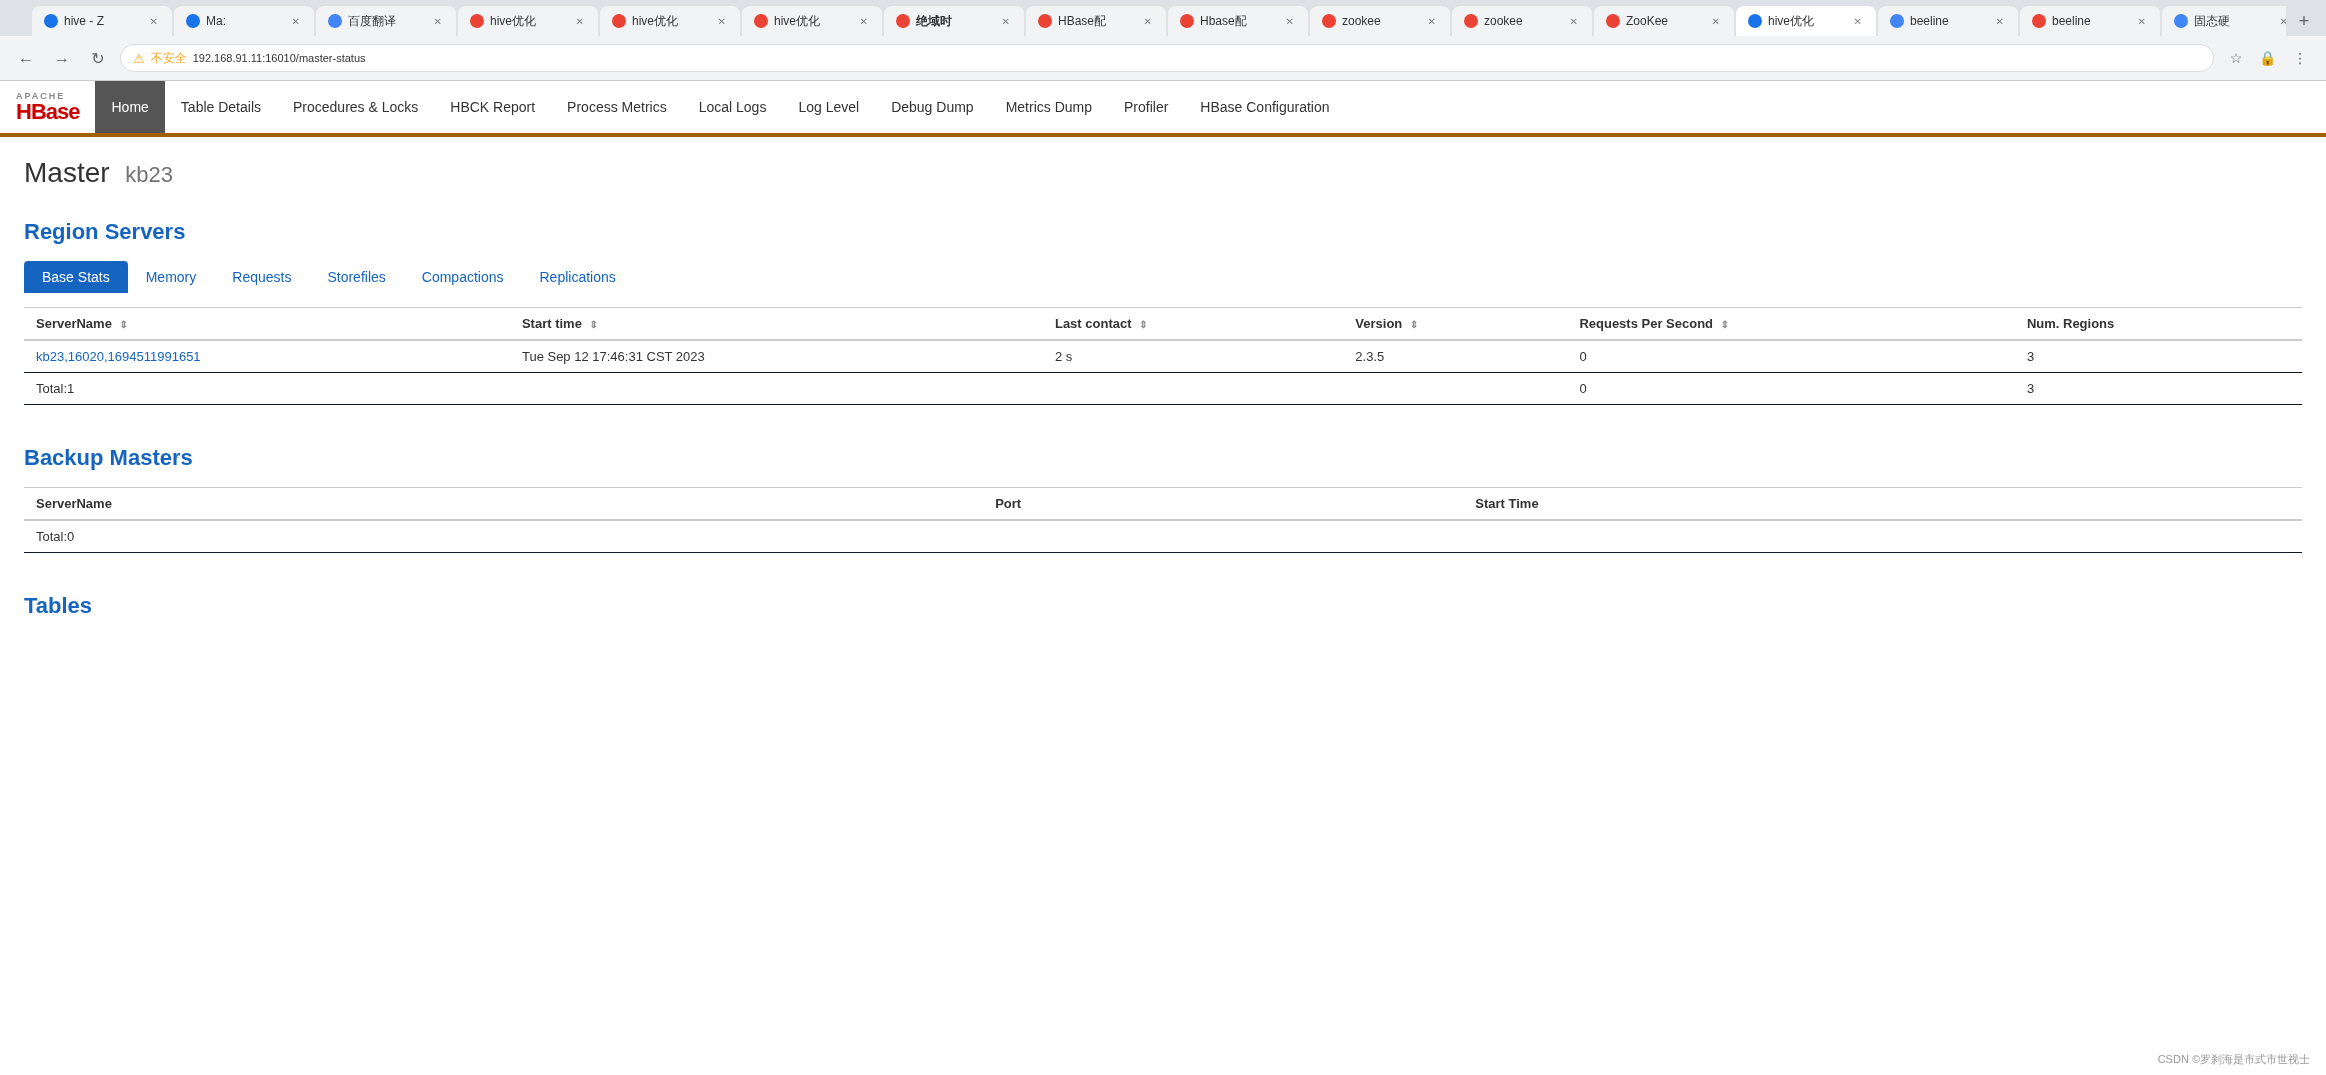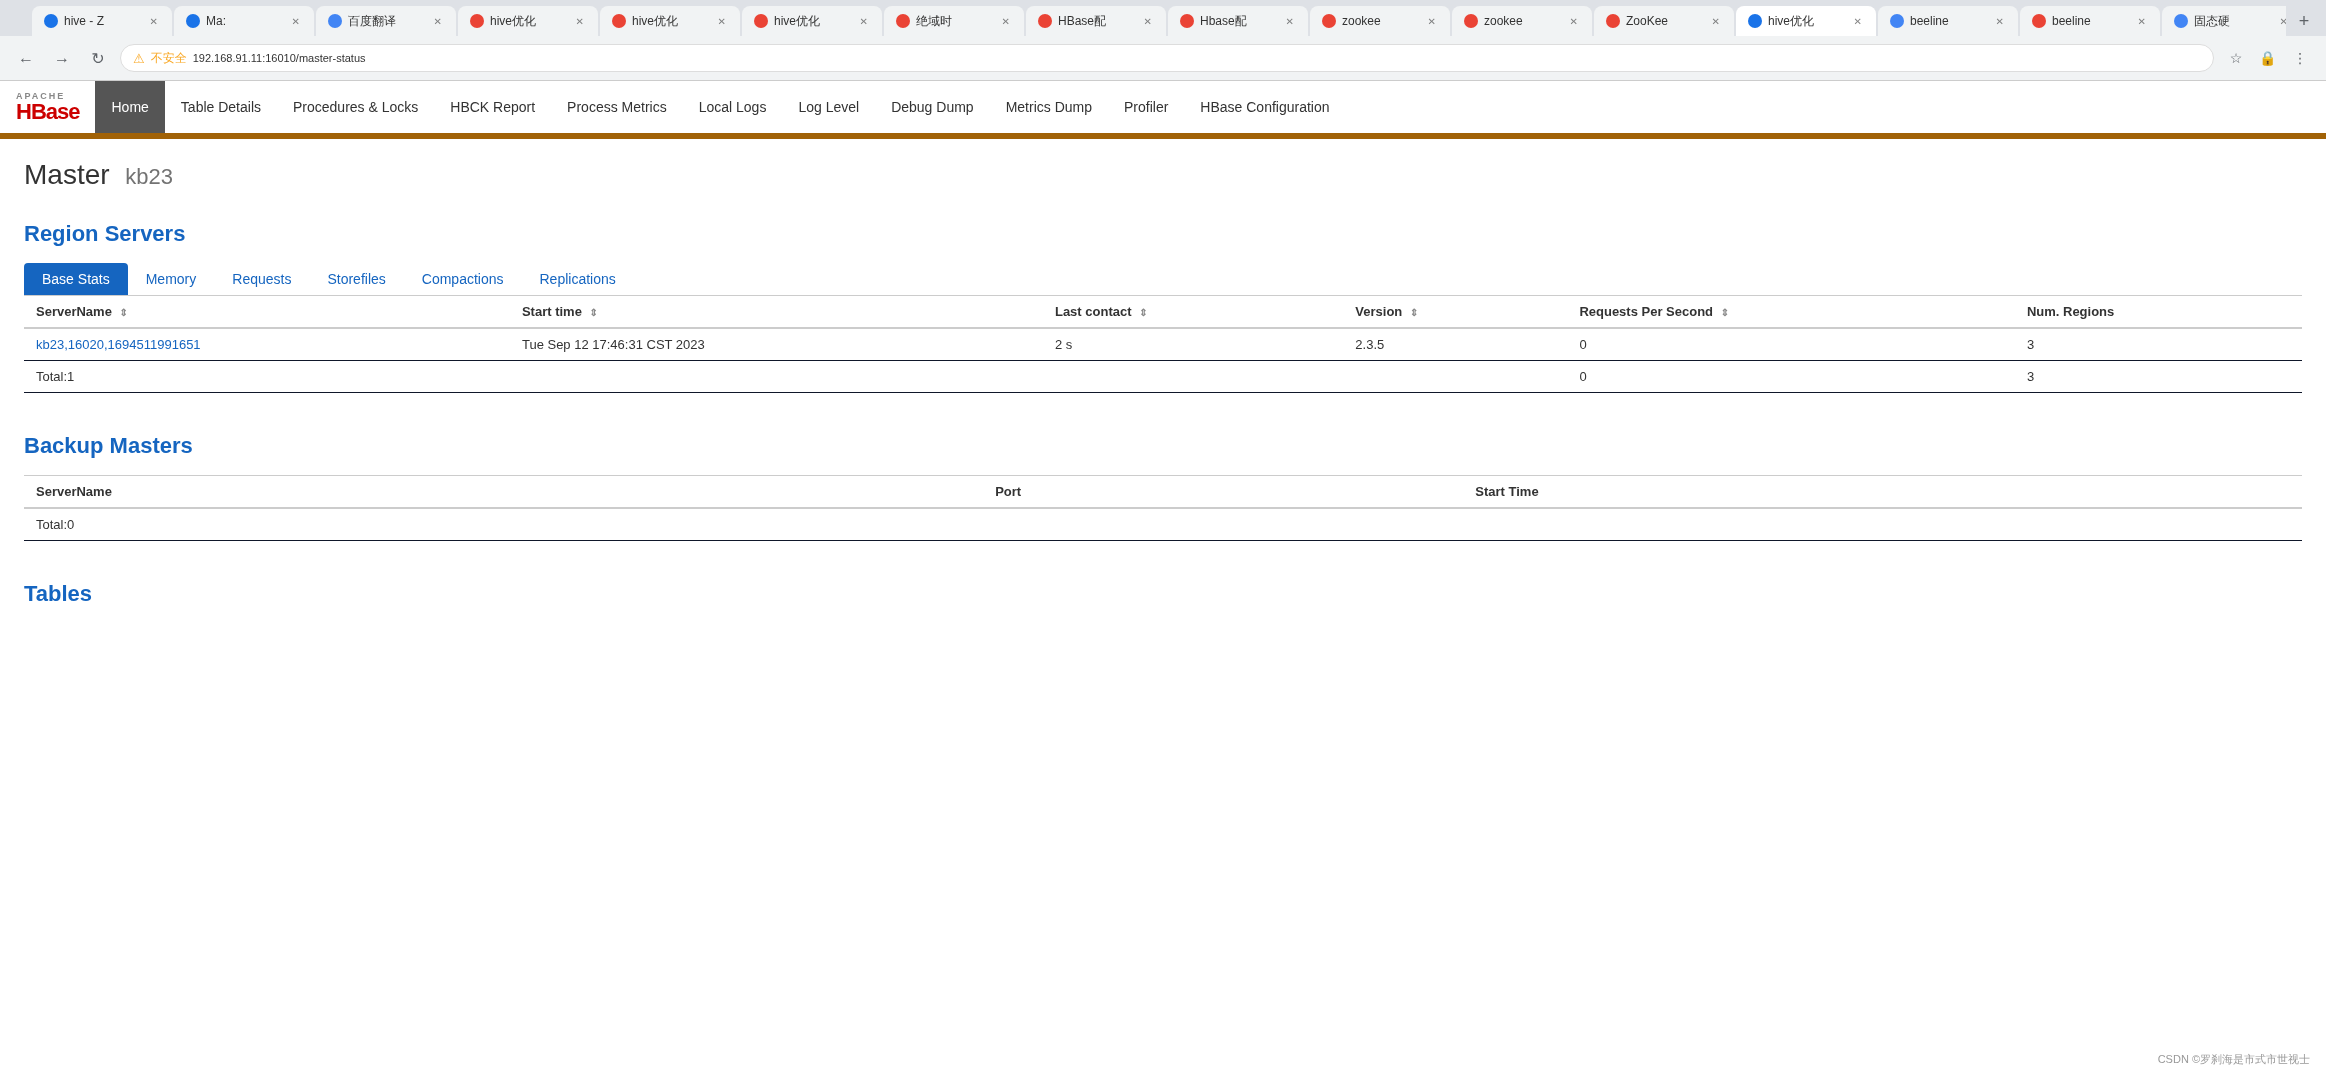--- a/index.html
+++ b/index.html
@@ -103,21 +103,21 @@
       align-items: center;
       justify-content: center;
       font-size: 14px;
       color: #5f6368;
       border-radius: 50%;
     }
 
     
     .hbase-nav {
       background: #fff;
-      border-bottom: 6px solid #a16207;
+      border-bottom: 4px solid #a16207;
       display: flex;
       align-items: center;
       padding: 0;
     }
     .hbase-logo {
       padding: 8px 16px;
       display: flex;
       flex-direction: column;
       line-height: 1;
     }
@@ -173,21 +173,21 @@
     .section-title {
       font-size: 22px;
       color: #1565c0;
       margin-bottom: 16px;
     }
 
     
     .stats-tabs {
       display: flex;
       gap: 0;
-      margin-bottom: 0;
+      margin-bottom: 14px;
       border-bottom: none;
     }
     .stats-tab {
       padding: 8px 18px;
       cursor: pointer;
       color: #1565c0;
       background: transparent;
       border: none;
       font-size: 14px;
     }
@@ -274,21 +274,21 @@
           <span style="overflow:hidden;text-overflow:ellipsis;white-space:nowrap;font-size:12px;">hive优化</span>
           <span class="tab-close">✕</span>
         </div>
         <div class="tab">
           <span class="tab-icon" style="background:#ea4335;border-radius:50%;"></span>
           <span style="overflow:hidden;text-overflow:ellipsis;white-space:nowrap;font-size:12px;">hive优化</span>
           <span class="tab-close">✕</span>
         </div>
         <div class="tab">
           <span class="tab-icon" style="background:#ea4335;border-radius:50%;"></span>
-          <span style="overflow:hidden;text-overflow:ellipsis;white-space:nowrap;font-size:12px;">绝域时</span>
+          <span style="overflow:hidden;text-overflow:ellipsis;white-space:nowrap;font-size:12px;font-weight:bold;">绝域时</span>
           <span class="tab-close">✕</span>
         </div>
         <div class="tab">
           <span class="tab-icon" style="background:#ea4335;border-radius:50%;"></span>
           <span style="overflow:hidden;text-overflow:ellipsis;white-space:nowrap;font-size:12px;">HBase配</span>
           <span class="tab-close">✕</span>
         </div>
         <div class="tab">
           <span class="tab-icon" style="background:#ea4335;border-radius:50%;"></span>
           <span style="overflow:hidden;text-overflow:ellipsis;white-space:nowrap;font-size:12px;">Hbase配</span>

